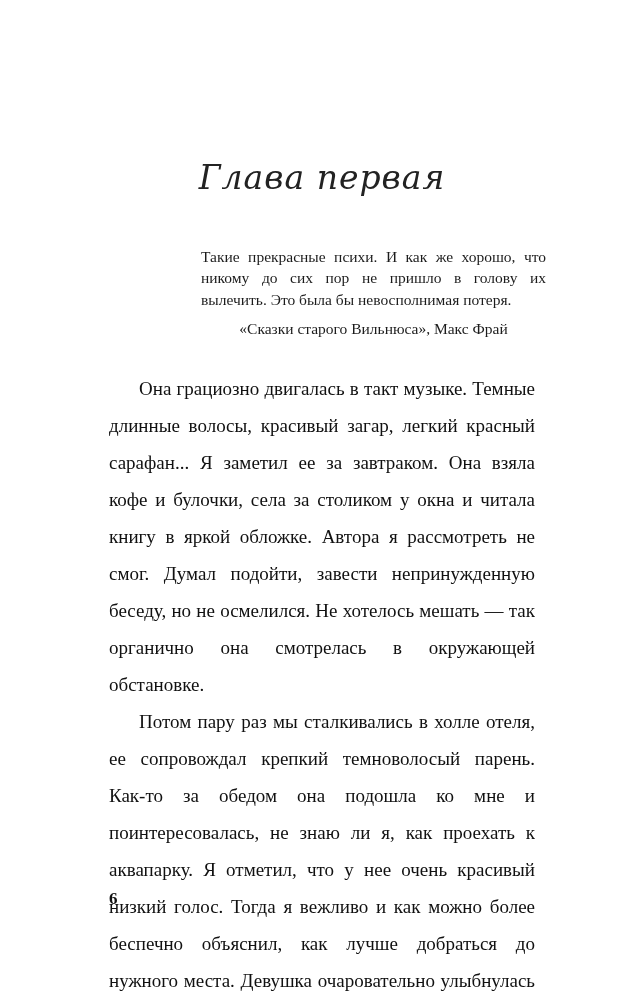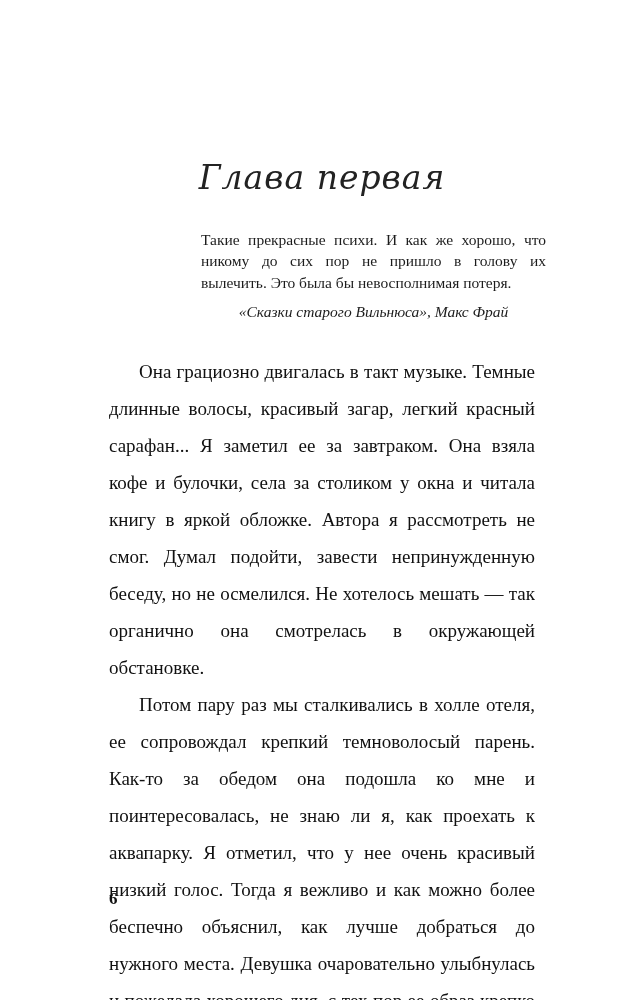--- a/index.html
+++ b/index.html
@@ -27,34 +27,33 @@
     margin-top: 158px;
     text-align: center;
     font-family: "DejaVu Serif", serif;
     font-style: italic;
     font-weight: 400;
     font-size: 33px;
     letter-spacing: 1px;
     color: #222222;
   }
   .epigraph {
-    margin-top: 32px;
+    margin-top: 49px;
     margin-left: 92px; 
     width: 345px;
   }
   .epigraph-text {
     font-size: 15.5px;
     line-height: 1.38;
     text-align: justify;
     color: #1c1c1c;
   }
   .epigraph-attribution {
     margin-top: 10px;
     font-size: 15.5px;
-    font-style: italic;
     text-align: center;
     color: #1c1c1c;
   }
   .body-text {
     margin-top: 32px;
     font-size: 19px;
     line-height: 37px;
     text-align: justify;
     color: #111111;
   }

